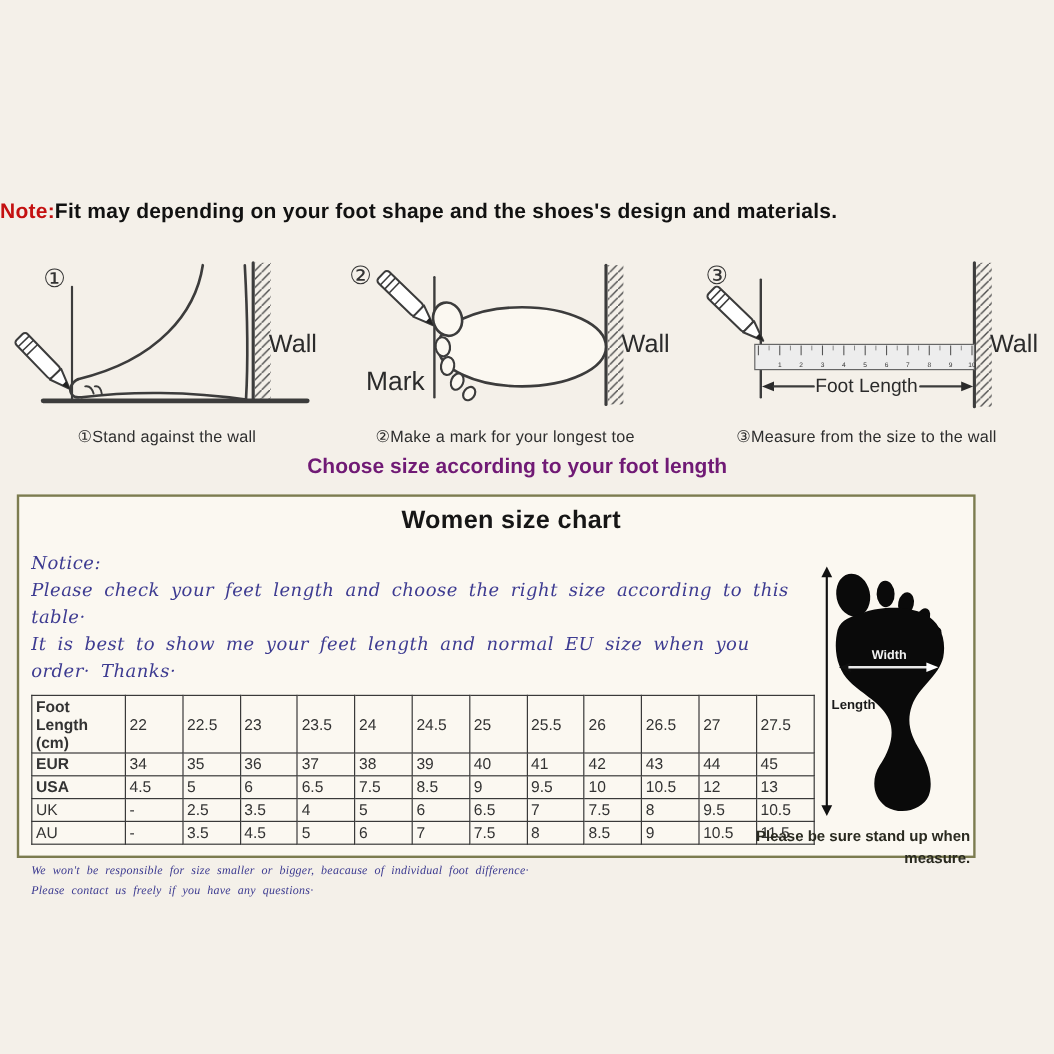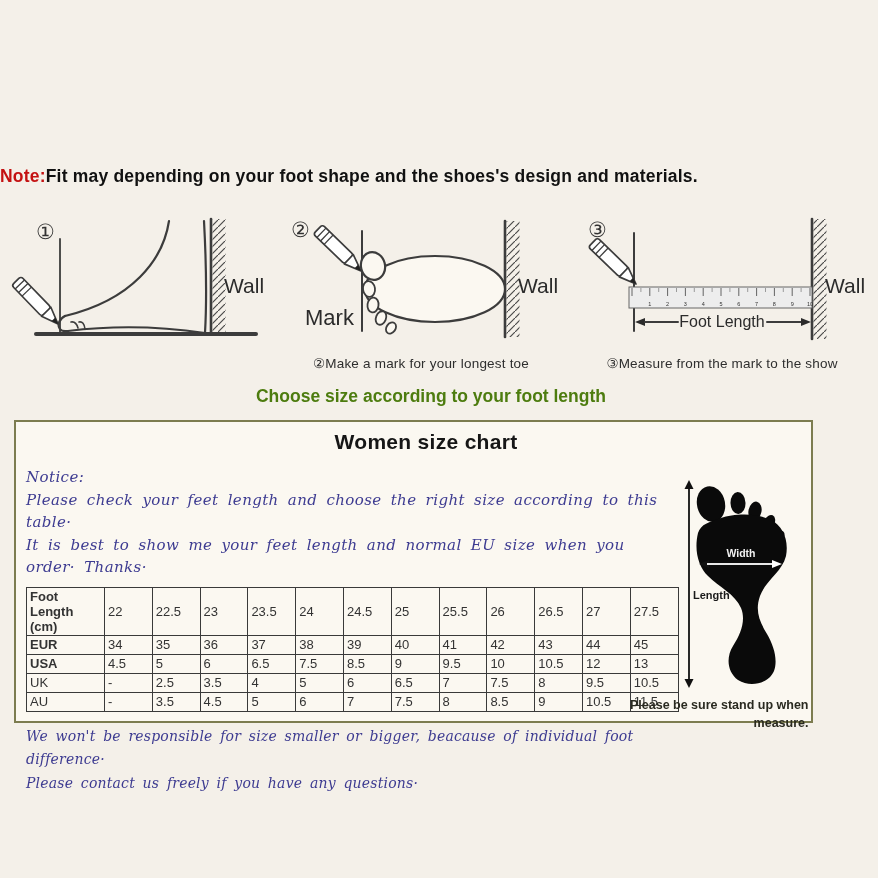--- a/index.html
+++ b/index.html
@@ -7,36 +7,36 @@
   .page { position:relative; width:878px; height:878px; }
 
   .fit-note { padding-top:166px; text-align:left; font-size:17.5px; font-weight:bold; letter-spacing:0.2px; color:#111; }
   .fit-note .red { color:#c41111; }
 
   .steps-row { display:flex; justify-content:space-between; margin:26px 6px 0 8px; }
   .step { display:flex; flex-direction:column; }
   .step svg { display:block; }
   .caption { font-size:13.5px; color:#2e2e2e; text-align:center; margin-top:0; letter-spacing:0.2px; }
 
-  .choose-line { text-align:center; font-size:17.5px; font-weight:bold; margin-top:15px; padding-right:16px; color:#4d7c0f; }
+  .choose-line { text-align:center; font-size:17.5px; font-weight:bold; margin-top:7px; padding-right:16px; color:#701a75; }
 
   .size-box { margin:13px 0 0 14px; width:799px; height:303px; border:2px solid #7c7c50; background:#fbf8f1; padding:8px 0 0 0; }
   .box-title { text-align:center; font-size:21px; font-weight:bold; letter-spacing:0.3px; color:#161616;padding-left:25px; }
   .box-main { display:flex; }
   .left-col { width:660px; padding-left:10px; }
   .script { color:#3d3b91; font-family:"DejaVu Serif", serif; font-style:italic; }
   .notice { margin-top:12px; font-size:15px; line-height:1.5; letter-spacing:0.4px; word-spacing:4px; }
   table.sizes { border-collapse:collapse; margin-top:8px; width:652px; font-size:13px; color:#333; table-layout:fixed; }
   table.sizes th, table.sizes td { border:1px solid #3a3a3a; padding:1px 3px; text-align:left; height:19px; overflow:hidden; vertical-align:middle; }
   table.sizes th { font-weight:bold; }
   table.sizes th.plain { font-weight:normal; }
   table.sizes tr:first-child th, table.sizes tr:first-child td { height:37px; }
   .col-label { width:78px; }
   .col-size { width:47.8px; }
-  .disclaimer { margin-top:13px; font-size:14px; line-height:1.7; letter-spacing:0.2px; word-spacing:3px; }
+  .disclaimer { margin-top:13px; font-size:10px; line-height:1.7; letter-spacing:0.2px; word-spacing:3px;font-family:Liberation Serif, serif; }
   .right-col { width:139px; margin-left:0; display:flex; flex-direction:column; align-items:center; padding-top:24px; }
   .stand-note { margin-top:6px; margin-left:-60px; width:190px; text-align:right; font-weight:bold; font-size:12.5px; color:#2a2a20; line-height:1.45; }
   .diagram-line { stroke:#3c3c3c; fill:none; stroke-linecap:round; }
 </style>
 </head>
 <body>
 
 <div class="page">
 
   <svg width="0" height="0" style="position:absolute" aria-hidden="true">
@@ -71,20 +71,21 @@
         <rect x="204.5" y="6" width="13" height="115" fill="url(#hatch1)"></rect>
         <line x1="28" y1="121" x2="248" y2="121" class="diagram-line" stroke-width="4"></line>
         <path d="M57,103 C82,97 110,86 132,64 C148,48 158,28 161,8" class="diagram-line" stroke-width="2.2"></path>
         <path d="M196,8 C198,45 199,85 197,120" class="diagram-line" stroke-width="2.2"></path>
         <path d="M60,118 C100,113 150,113 197,120" class="diagram-line" stroke-width="2.2"></path>
         <path d="M57,103 C51,106 49,112 52,116 C54,119 57,118 60,118" class="diagram-line" stroke-width="2.2"></path>
         <path d="M63,109 q5,-1 7,6 M71,109 q5,-1 6,7" class="diagram-line" stroke-width="1.6"></path>
         <use href="#pencil" transform="translate(50,111) rotate(46)"></use>
         <text x="216" y="80" font-size="21" fill="#2b2b2b">Wall</text>
       </svg>
+      <div class="caption">①Stand against the wall</div>
     </div>
 
     <div class="step">
       <svg width="288" height="142" viewBox="0 0 288 142">
         <defs>
             <pattern id="hatch2" patternUnits="userSpaceOnUse" width="7" height="7">
               <line x1="0" y1="7" x2="7" y2="0" stroke="#4a4a4a" stroke-width="1.2"></line>
             </pattern>
           </defs>
         <text x="14" y="24" font-size="21" fill="#333">②</text>
@@ -150,21 +151,21 @@
             <text x="238" y="92.5" font-size="5.5" text-anchor="middle" fill="#333">10</text>
           </g>
         <polygon points="63,109 73,105 73,113" fill="#2b2b2b"></polygon>
         <line x1="73" y1="109" x2="106" y2="109" class="diagram-line" stroke-width="2"></line>
         <text x="150" y="114" font-size="16" fill="#2b2b2b" text-anchor="middle">Foot Length</text>
         <line x1="195" y1="109" x2="229" y2="109" class="diagram-line" stroke-width="2"></line>
         <polygon points="239,109 229,105 229,113" fill="#2b2b2b"></polygon>
         <use href="#pencil" transform="translate(64,71) rotate(44)"></use>
         <text x="253" y="80" font-size="21" fill="#2b2b2b">Wall</text>
       </svg>
-      <div class="caption">③Measure from the mark to the show</div>
+      <div class="caption">③Measure from the size to the wall</div>
     </div>
   </div>
 
   <div class="choose-line">Choose size according to your foot length</div>
 
   <div class="size-box">
     <div class="box-title">Women size chart</div>
     <div class="box-main">
       <div class="left-col">
         <div class="notice script">

